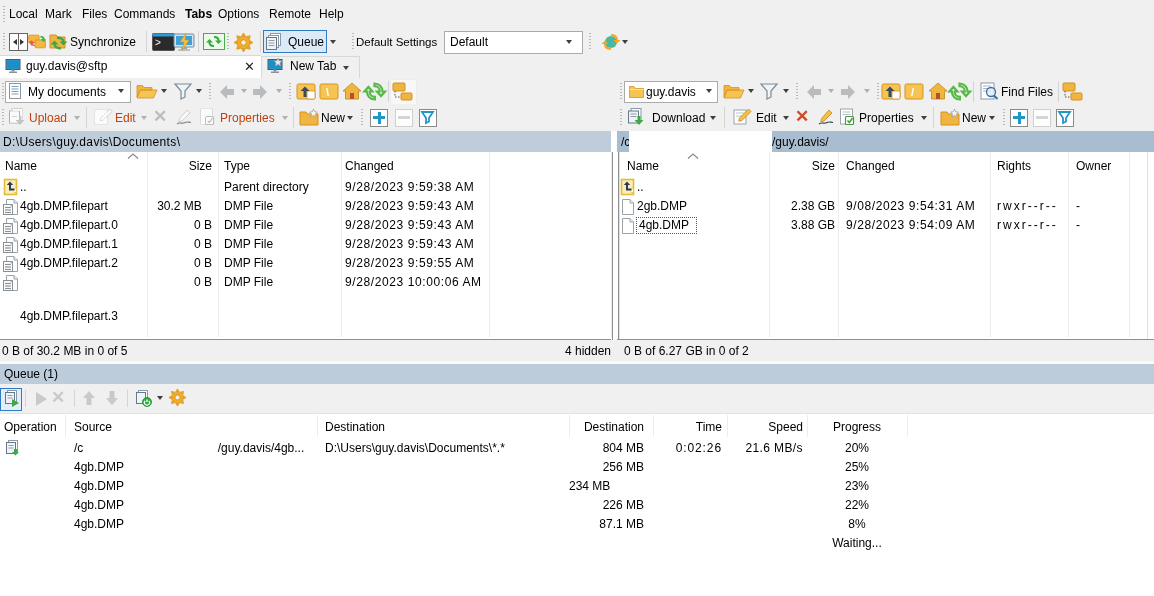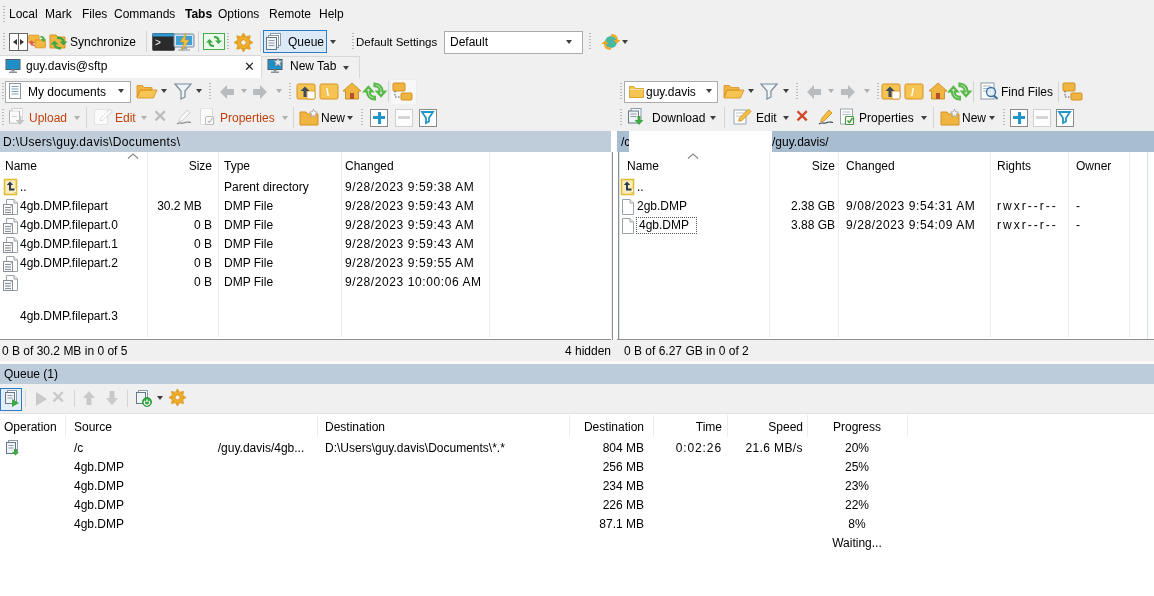--- a/index.html
+++ b/index.html
@@ -599,21 +599,21 @@
 <div class="lbl" style="left:211px;top:441px;width:100px;text-align:center;">/guy.davis/4gb...</div>
 <div class="lbl" style="left:325px;top:441px;">D:\Users\guy.davis\Documents\*.*</div>
 <div class="lbl" style="left:569px;top:441px;width:75px;text-align:right;">804 MB</div>
 <div class="lbl" style="left:653px;top:441px;width:69px;text-align:right;letter-spacing:0.9px;">0:02:26</div>
 <div class="lbl" style="left:727px;top:441px;width:76px;text-align:right;letter-spacing:0.4px;">21.6 MB/s</div>
 <div class="lbl" style="left:807px;top:441px;width:100px;text-align:center;">20%</div>
 <div class="lbl" style="left:74px;top:460px;">4gb.DMP</div>
 <div class="lbl" style="left:569px;top:460px;width:75px;text-align:right;">256 MB</div>
 <div class="lbl" style="left:807px;top:460px;width:100px;text-align:center;">25%</div>
 <div class="lbl" style="left:74px;top:479px;">4gb.DMP</div>
-<div class="lbl" style="left:569px;top:479px;width:75px;text-align:right;">234 MB</div>
+<div class="lbl" style="left:569px;top:479px;width:75px;">234 MB</div>
 <div class="lbl" style="left:807px;top:479px;width:100px;text-align:center;">23%</div>
 <div class="lbl" style="left:74px;top:498px;">4gb.DMP</div>
 <div class="lbl" style="left:569px;top:498px;width:75px;text-align:right;">226 MB</div>
 <div class="lbl" style="left:807px;top:498px;width:100px;text-align:center;">22%</div>
 <div class="lbl" style="left:74px;top:517px;">4gb.DMP</div>
 <div class="lbl" style="left:569px;top:517px;width:75px;text-align:right;">87.1 MB</div>
 <div class="lbl" style="left:807px;top:517px;width:100px;text-align:center;">8%</div>
 <div class="lbl" style="left:807px;top:536px;width:100px;text-align:center;">Waiting...</div>
 
 </body></html>

